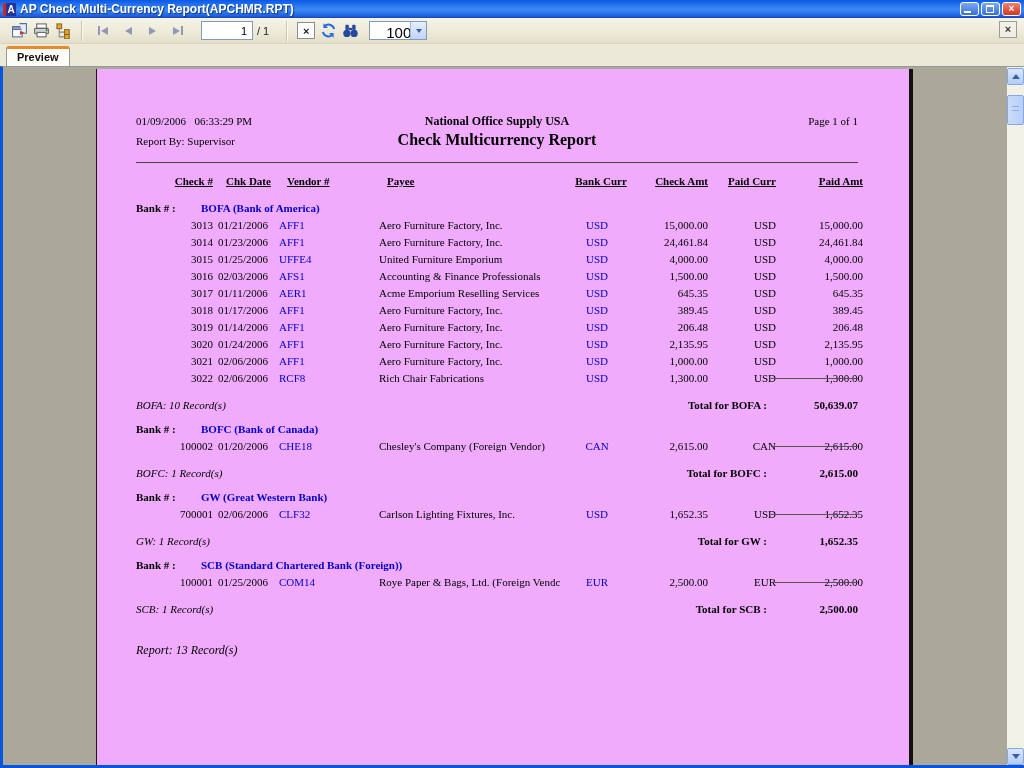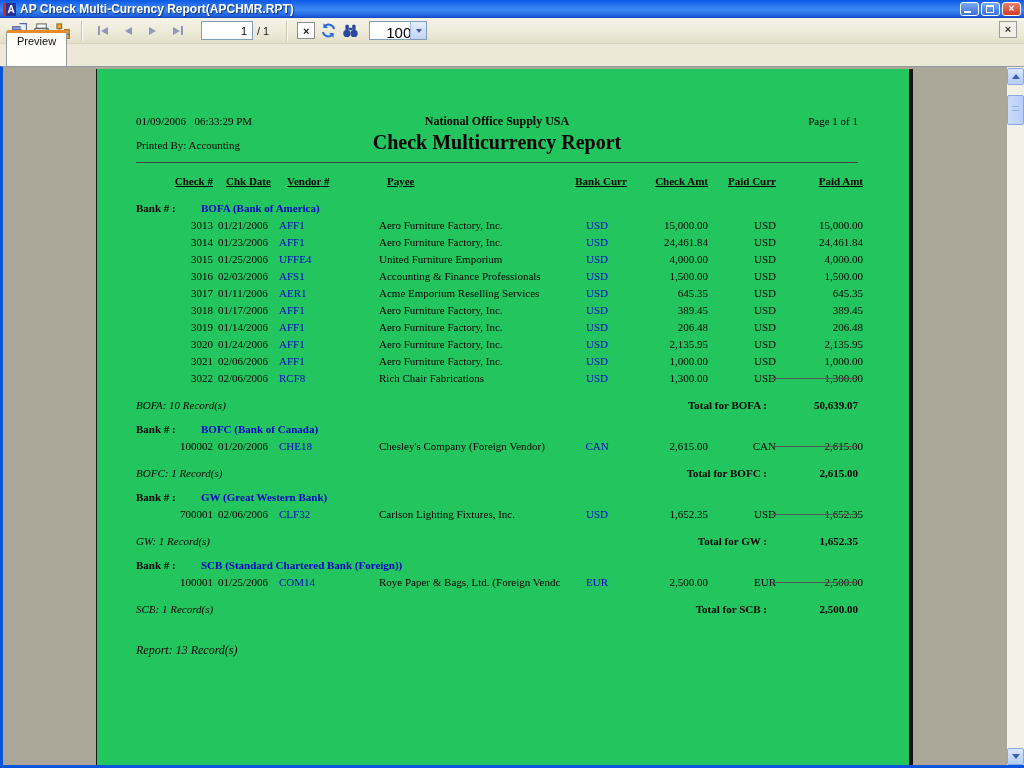--- a/index.html
+++ b/index.html
@@ -43,28 +43,28 @@
   .zoomcombo { display:flex; margin-left:8px; height:19px; border:1px solid #7F9DB9; background:#fff; cursor:pointer; }
   .zoomval { width:40px; font-size:15px; padding:2px 16px; }
   .zoombtn { width:16px; background:linear-gradient(180deg,#e6eefc,#c2d3f6); border-left:1px solid #9ebcf0;
     display:flex; align-items:center; justify-content:center; }
   .zoombtn .arr { width:0; height:0; border-left:3px solid transparent; border-right:3px solid transparent; border-top:4px solid #3a5fa8; }
   .tb-close { position:absolute; right:7px; top:3px; width:18px; height:17px; border:1px solid #9a9a9a;
     background:#f2f0e4; font-size:11px; font-weight:bold; color:#333; text-align:center; line-height:15px; cursor:pointer; }
 
   
   .tabbar { position:absolute; left:0; top:44px; width:1024px; height:22px; background:#ECE9D8; }
-  .tab { position:absolute; left:6px; bottom:0; height:36px; padding:0 10px;
+  .tab { position:absolute; left:6px; bottom:0; height:20px; padding:0 10px;
     background:#fdfcf7; border:1px solid #919B9C; border-bottom:none; border-top:3px solid #E68B2C;
-    border-radius:3px 3px 0 0; font-size:11px; color:#111; line-height:16px; cursor:pointer; }
+    border-radius:3px 3px 0 0; font-size:11px; color:#111; line-height:16px; cursor:pointer;font-weight:bold; }
 
   
   .preview { position:absolute; left:0; top:66px; width:1024px; height:699px;
     background:#ACA899; border-top:1px solid #919B9C; border-left:3px solid #0855DD; overflow:hidden; }
-  .page { position:absolute; left:93px; top:2px; width:817px; height:697px; background:#22c55e;
+  .page { position:absolute; left:93px; top:2px; width:817px; height:697px; background:#f0abfc;
     border-left:1px solid #161616; border-right:4px solid #111; padding:45px 51px 0 39px;
     font-family:"Liberation Serif", serif; font-size:11px; color:#000; }
 
   
   .vscroll { position:absolute; right:0; top:0; width:17px; height:699px; background:#f2f1e7; }
   .sbtn { position:absolute; left:0; width:17px; height:17px; background:linear-gradient(180deg,#d9e6fd,#b4ccf8);
     border:1px solid #86a7e3; border-radius:2px; display:flex; align-items:center; justify-content:center; cursor:pointer; }
   .sbtn.up { top:1px; } .sbtn.down { bottom:1px; }
   .s-arr-up { width:0; height:0; border-left:4px solid transparent; border-right:4px solid transparent; border-bottom:5px solid #3a5fa8; }
   .s-arr-dn { width:0; height:0; border-left:4px solid transparent; border-right:4px solid transparent; border-top:5px solid #3a5fa8; }
@@ -76,21 +76,21 @@
   .bottomedge { position:absolute; left:0; bottom:0; width:1024px; height:3px; background:#0855DD; }
 
   
   .rline1 { display:flex; height:17px; align-items:baseline; }
   .rline1 .lft { flex:1; }
   .rline1 .rgt { flex:1; text-align:right; }
   .company { font-weight:bold; font-size:12px; text-align:center; }
   .rline2 { display:flex; height:26px; align-items:baseline; }
   .rline2 .lft { flex:1; }
   .rline2 .rgt { flex:1; }
-  .rtitle { font-weight:bold; font-size:20px; text-align:center; }
+  .rtitle { font-weight:bold; font-size:16px; text-align:center; }
   .hrule { border-top:1px solid #444; margin-top:5px; }
 
   .row { display:flex; height:17px; align-items:baseline; white-space:nowrap; }
   .head-row { margin-top:12px; height:15px; font-weight:bold; }
   .hd { text-decoration:underline;padding-left:8px; }
   .cell { overflow:hidden; flex:none; }
   .c1 { width:77px; text-align:right; }
   .c2 { width:66px; padding-left:5px; }
   .c3 { width:100px; }
   .c4 { width:186px; }
@@ -205,21 +205,21 @@
 </div>
 
 <div class="preview">
   <div class="page">
     <div class="rline1">
       <span class="lft"><span>01/09/2006</span>&nbsp;&nbsp;&nbsp;<span>06:33:29 PM</span></span>
       <span class="company">National Office Supply USA</span>
       <span class="rgt">Page 1 of 1</span>
     </div>
     <div class="rline2">
-      <span class="lft">Printed By: Accounting</span>
+      <span class="lft">Report By: Supervisor</span>
       <span class="rtitle">Check Multicurrency Report</span>
       <span class="rgt"></span>
     </div>
     <div class="hrule"></div>
     <div>
         <div class="row head-row">
           <span class="cell c1"><span class="hd">Check #</span></span>
           <span class="cell c2"><span class="hd">Chk Date</span></span>
           <span class="cell c3"><span class="hd">Vendor #</span></span>
           <span class="cell c4"><span class="hd">Payee</span></span>

